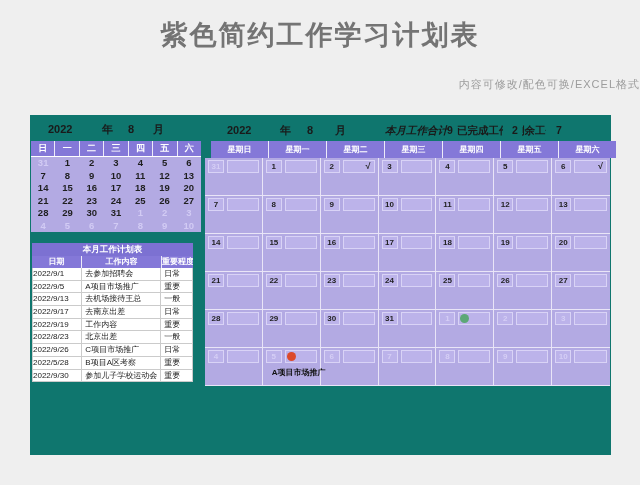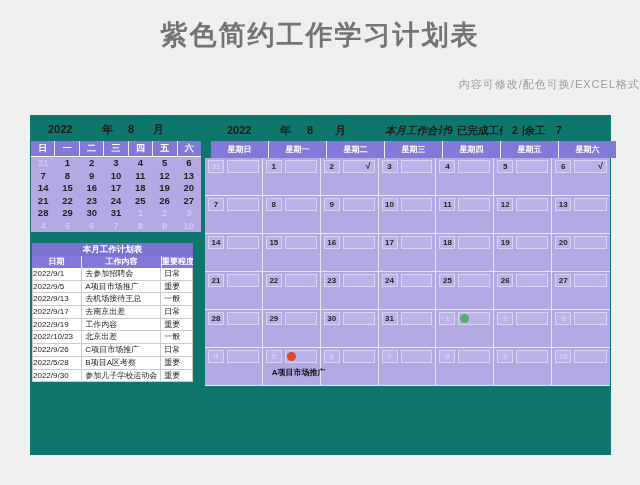--- a/index.html
+++ b/index.html
@@ -194,21 +194,21 @@
           <div class="pc c1">2022/9/17</div>
           <div class="pc c2">去南京出差</div>
           <div class="pc c3">日常</div>
         </div>
         <div class="prow">
           <div class="pc c1">2022/9/19</div>
           <div class="pc c2">工作内容</div>
           <div class="pc c3">重要</div>
         </div>
         <div class="prow">
-          <div class="pc c1">2022/10/23</div>
+          <div class="pc c1">2022/8/23</div>
           <div class="pc c2">北京出差</div>
           <div class="pc c3">一般</div>
         </div>
         <div class="prow">
           <div class="pc c1">2022/9/26</div>
           <div class="pc c2">C项目市场推广</div>
           <div class="pc c3">日常</div>
         </div>
         <div class="prow">
           <div class="pc c1">2022/5/28</div>

